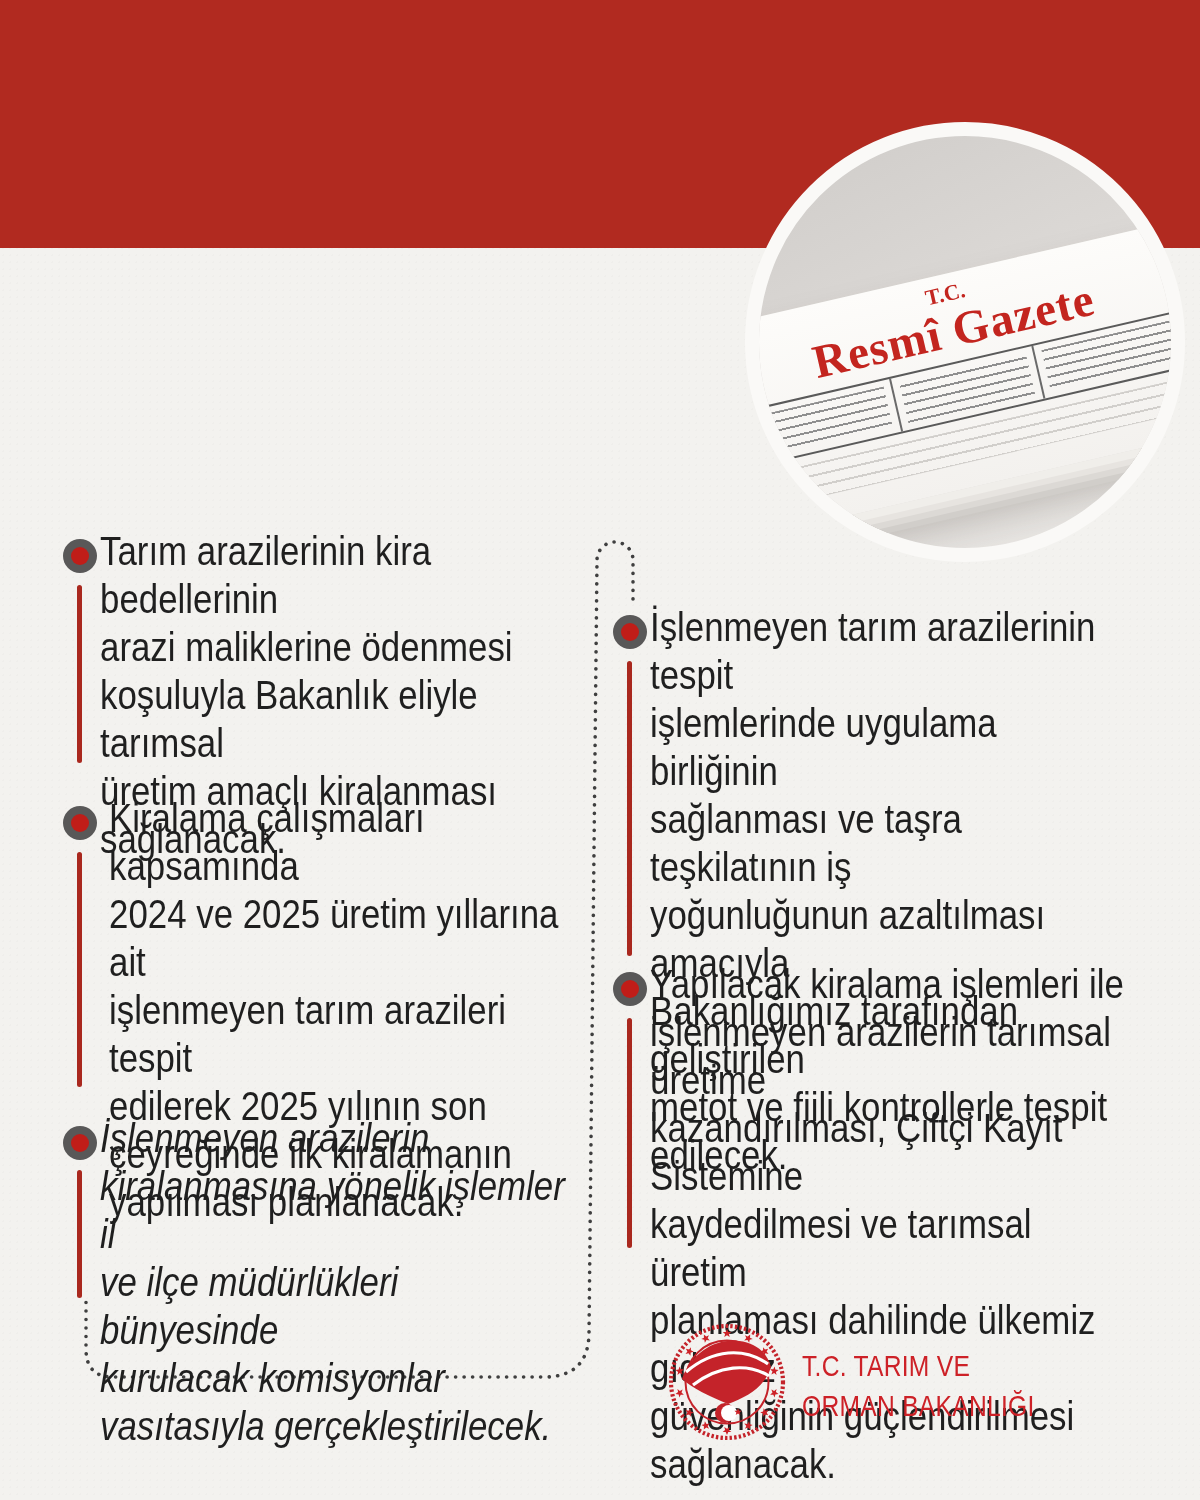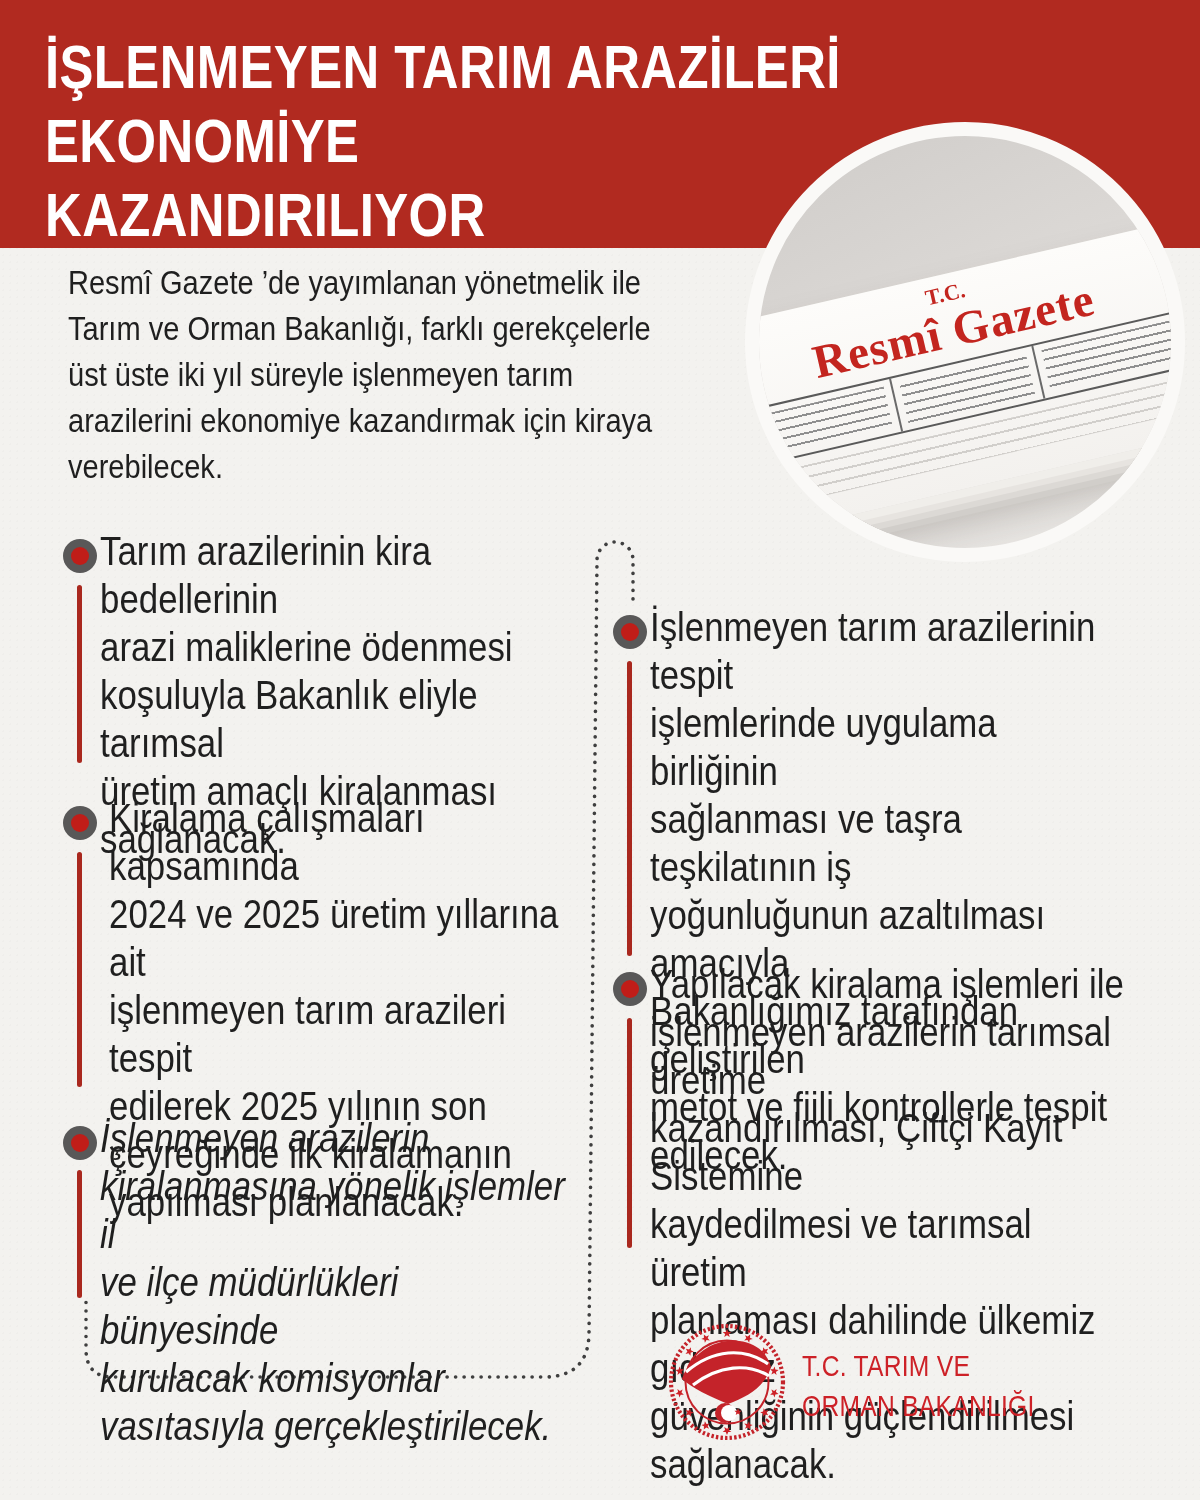--- a/index.html
+++ b/index.html
@@ -65,41 +65,34 @@
   
   .ministry-name{position:absolute;left:802px;top:1346px;color:#cd2127;
     font-size:29px;font-weight:normal;line-height:40px;letter-spacing:.3px;white-space:pre-line;}
 </style>
 </head>
 <body>
 
 <div id="canvas">
 
   <div class="band"></div>
-  <div class="title"><span class="sx82">İŞLENMEYEN TARIM ARAZİLERİ EKONOMİYE
-KAZANDIRILIYOR</span></div>
 
   <div class="photo-circle">
     <div class="news-stack">
       <div class="mast-small">T.C.</div>
       <div class="mast-large">Resmî Gazete</div>
       <div class="mast-box">
         <div class="mast-cell"></div>
         <div class="mast-cell mid"></div>
         <div class="mast-cell"></div>
       </div>
       <div class="body-lines"></div>
     </div>
   </div>
 
-  <div class="intro"><span class="sx88 txt">Resmî Gazete ’de yayımlanan yönetmelik ile
-Tarım ve Orman Bakanlığı, farklı gerekçelerle
-üst üste iki yıl süreyle işlenmeyen tarım
-arazilerini ekonomiye kazandırmak için kiraya
-verebilecek.</span></div>
 
   <svg class="overlay" width="1200" height="1500" viewBox="0 0 1200 1500">
     <path d="M 633 599 L 633 560 A 18 18 0 0 0 597 560 L 589 1334 Q 588 1377 544 1377 L 113 1377 Q 86 1377 86 1349 L 86 1300" fill="none" stroke="#3f3f3f" stroke-width="3.6" stroke-linecap="round" stroke-dasharray="0.1 8.4"></path>
   </svg>
 
   <div>
     <div class="marker" style="left:63px;top:539px;">
         <div class="marker-dot"></div>
       </div>
     <div class="vline" style="left:77px;top:585px;height:178px;"></div>

